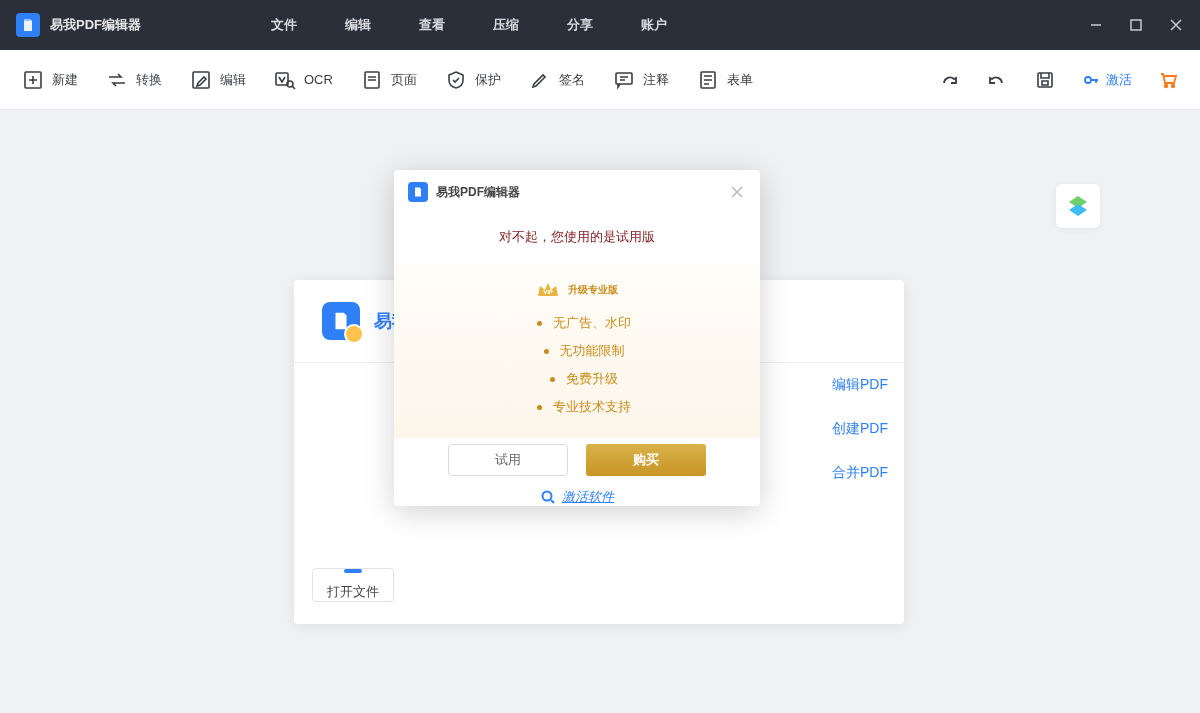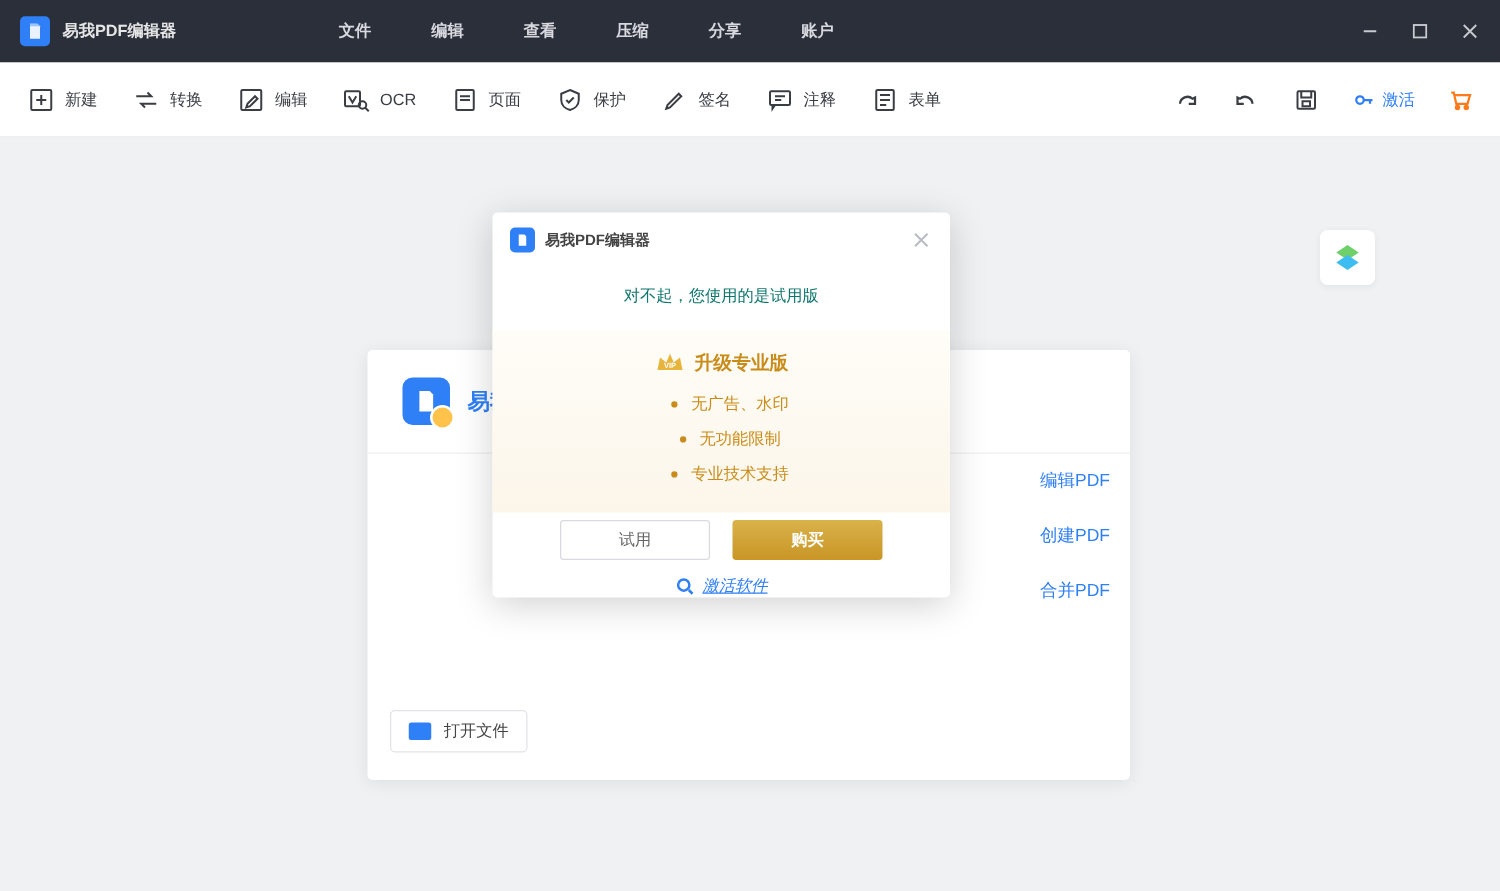--- a/index.html
+++ b/index.html
@@ -29,37 +29,37 @@
 .canvas { position: absolute; left: 0; right: 0; top: 110px; bottom: 0; background: #f0f1f3; }
 
 
 .card { position: absolute; left: 294px; top: 170px; width: 610px; height: 344px; background: #fff; border-radius: 4px; box-shadow: 0 2px 14px rgba(0,0,0,.08); }
 .card .head { padding: 22px 28px; display: flex; align-items: center; gap: 14px; border-bottom: 1px solid #eeeff2; }
 .card .head .logo2 { width: 38px; height: 38px; background: #2f7ff6; border-radius: 8px; display: flex; align-items: center; justify-content: center; position: relative; }
 .card .head .logo2::after { content: ""; position: absolute; right: -4px; bottom: -4px; width: 16px; height: 16px; background: #ffc24a; border-radius: 50%; border: 2px solid #fff; }
 .card .head .name { font-size: 18px; font-weight: 700; color: #2f7ff6; }
 .card .links { position: absolute; right: 16px; top: 96px; display: flex; flex-direction: column; gap: 26px; }
 .card .links a { font-size: 14px; color: #2f7ff6; text-decoration: none; }
-.card .open { position: absolute; left: 18px; bottom: 22px; height: 34px; border: 1px solid #e1e3e8; border-radius: 4px; padding: 0 14px; display: flex; align-items: center; gap: 10px; font-size: 13px; color: #444; cursor: pointer; }
+.card .open { position: absolute; left: 18px; bottom: 22px; height: 34px; border: 1px solid #e1e3e8; border-radius: 4px; padding: 0 14px; display: flex; align-items: center; gap: 10px; font-size: 13px; color: #444; cursor: pointer; flex-direction: column; }
 .card .open .fico { width: 18px; height: 14px; background: #2f7ff6; border-radius: 2px; }
 
 
 .sidebadge { position: absolute; right: 100px; top: 74px; width: 44px; height: 44px; background: #fff; border-radius: 6px; display: flex; align-items: center; justify-content: center; box-shadow: 0 1px 6px rgba(0,0,0,.06); }
 
 
 .modal { position: absolute; left: 394px; top: 60px; width: 366px; background: #fff; border-radius: 4px; box-shadow: 0 6px 30px rgba(0,0,0,.18); overflow: hidden; }
 .modal .mhead { display: flex; align-items: center; padding: 12px 14px; gap: 8px; }
 .modal .mhead .mlogo { width: 20px; height: 20px; background: #2f7ff6; border-radius: 4px; display: flex; align-items: center; justify-content: center; }
 .modal .mhead .mtitle { font-size: 12px; color: #444; font-weight: 600; }
 .modal .mhead .x { margin-left: auto; color: #b8bbc2; cursor: pointer; width: 18px; height: 18px; display: flex; align-items: center; justify-content: center; }
-.modal .sorry { text-align: center; color: #0f766e; font-size: 13px; margin: 14px 0 18px; }
+.modal .sorry { text-align: center; color: #7f1d1d; font-size: 13px; margin: 14px 0 18px; }
 .modal .promo { background: linear-gradient(#fffdf8,#fcf6ea); padding: 16px 40px 22px; }
 .modal .promo .utitle { display: flex; align-items: center; gap: 8px; justify-content: center; margin-bottom: 14px; }
 .modal .promo .utitle .crown { color: #d6a23a; }
-.modal .promo .utitle .txt { font-size: 15px; font-weight: 700; color: #c98c1a; }
+.modal .promo .utitle .txt { font-size: 10px; font-weight: 700; color: #c98c1a; }
 .modal .promo ul { list-style: none; display: flex; flex-direction: column; gap: 10px; padding-left: 30px; align-items: center; }
 .modal .promo li { position: relative; font-size: 13px; color: #c98c1a; }
 .modal .promo li::before { content: ""; position: absolute; left: -16px; top: 7px; width: 5px; height: 5px; border-radius: 50%; background: #c98c1a; }
 .modal .btns { display: flex; gap: 18px; justify-content: center; padding: 6px 30px 12px; }
 .modal .btns button { width: 120px; height: 32px; border-radius: 3px; font-size: 13px; cursor: pointer; }
 .modal .btns .trial { background: #fff; border: 1px solid #d8dadf; color: #666; }
 .modal .btns .buy { background: linear-gradient(#d9b24a,#c99526); border: none; color: #fff; font-weight: 700; }
 .modal .actlink { display: flex; align-items: center; gap: 6px; justify-content: center; color: #2f7ff6; font-size: 13px; cursor: pointer; }
 .modal .actlink span:last-child { text-decoration: underline; font-style: italic; }
 
@@ -272,20 +272,21 @@
             <svg width="24" height="20" viewBox="0 0 24 20" fill="#e7b43c">
               <path d="M2 16h20l-2-10-5 4-3-7-3 7-5-4z"></path>
               <text x="12" y="14" font-size="6" text-anchor="middle" fill="#fff" font-weight="700">VIP</text>
             </svg>
           </span>
         <span class="txt">升级专业版</span>
       </div>
       <ul>
         <li>无广告、水印</li>
         <li>无功能限制</li>
+        <li>免费升级</li>
         <li>专业技术支持</li>
       </ul>
     </div>
     <div class="btns">
       <button class="trial">试用</button>
       <button class="buy">购买</button>
     </div>
     <div class="actlink">
       <span>
           <svg width="16" height="16" viewBox="0 0 16 16" fill="none" stroke="#2f7ff6" stroke-width="2">

